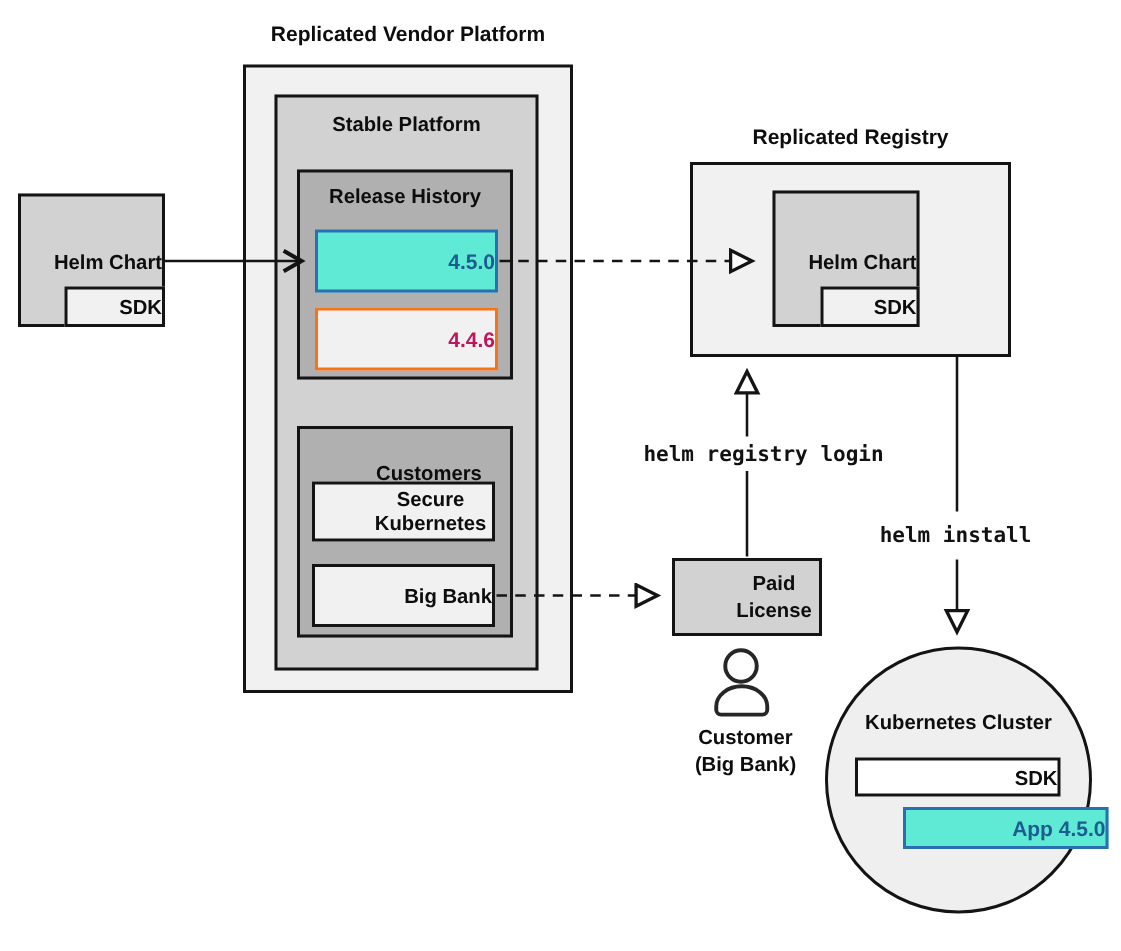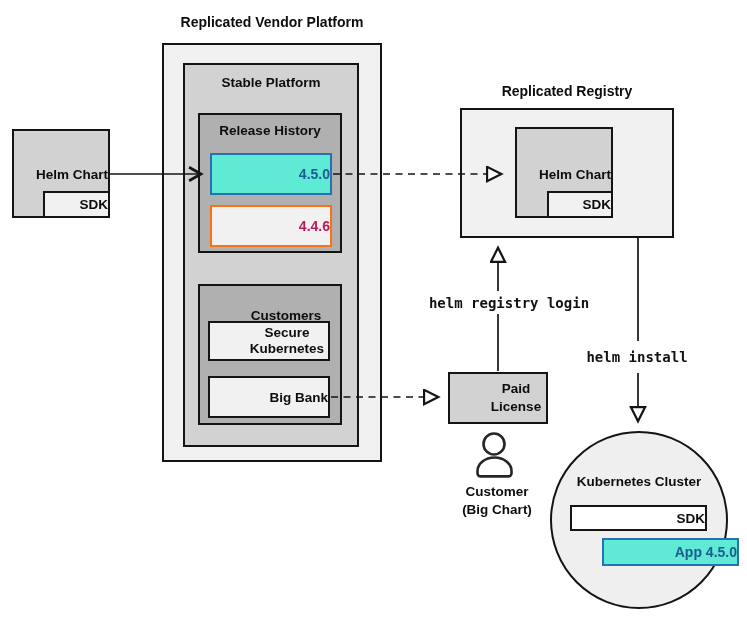--- a/index.html
+++ b/index.html
@@ -57,21 +57,21 @@
     <span style="margin-top:38px;">Helm Chart</span>
   </div>
   <div class="abs box fill-light center lbl" style="left:547px;top:191px;width:66px;height:27px;">SDK</div>
 
   <div class="abs box fill-med center lbl" style="left:448px;top:372px;width:100px;height:52px;line-height:1.3;">
     <span style="width:60px;display:inline-block;">Paid License</span>
   </div>
 
   <div class="abs lbl" style="left:437px;top:483px;width:120px;line-height:1.35;">
     <div>Customer</div>
-    <div>(Big Chart)</div>
+    <div>(Big Bank)</div>
   </div>
 
   <div class="abs cmd" style="left:409px;top:295px;width:200px;">helm registry login</div>
   <div class="abs cmd" style="left:557px;top:349px;width:160px;">helm install</div>
 
   <div class="abs circleK" style="left:550px;top:431px;width:178px;height:178px;"></div>
   <div class="abs lbl" style="left:550px;top:474px;width:178px;">Kubernetes Cluster</div>
   <div class="abs center lbl" style="left:570px;top:505px;width:137px;height:26px;background:#ffffff;border:2px solid #141414;">SDK</div>
   <div class="abs center rel rel-hl" style="left:602px;top:538px;width:137px;height:28px;">App 4.5.0</div>
 

